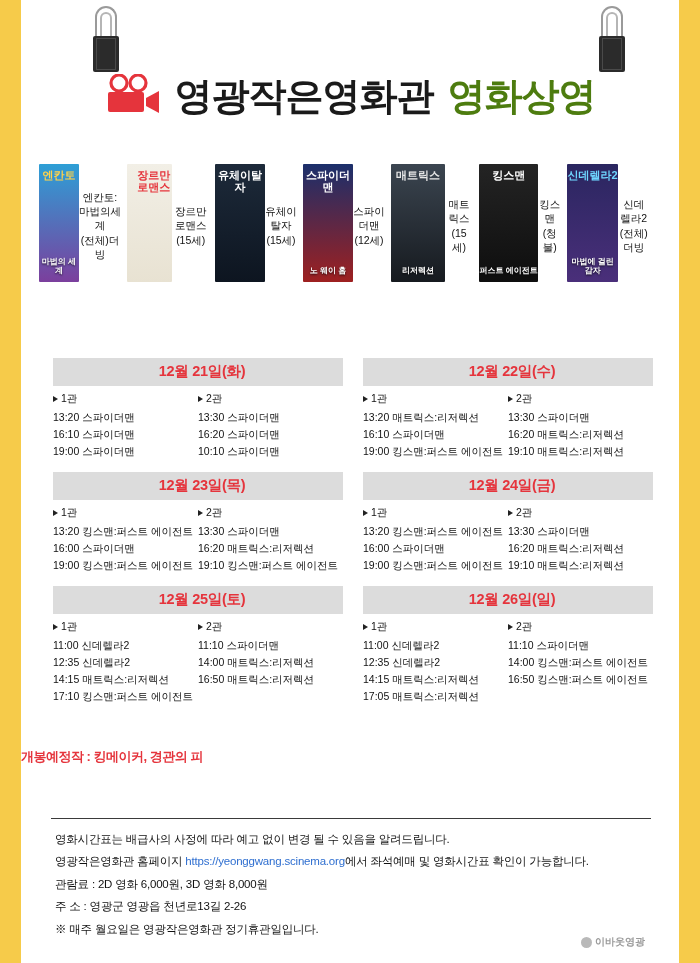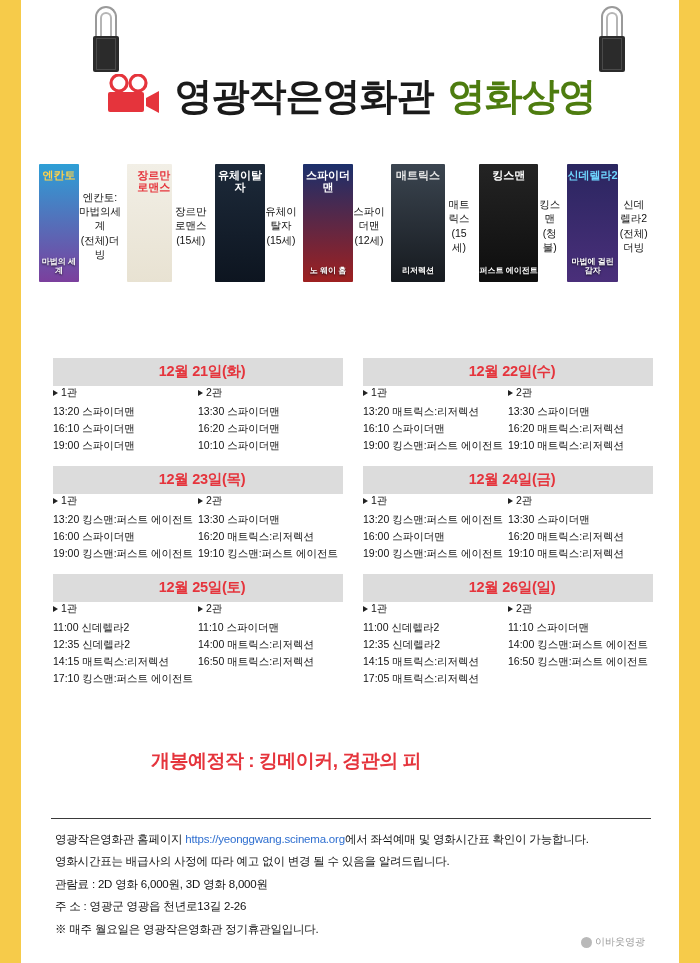--- a/index.html
+++ b/index.html
@@ -179,21 +179,21 @@
     background: #dcdcdc;
     text-align: center;
     font-size: 14.5px;
     font-weight: bold;
     color: #e5343c;
     padding: 4px 0 5px 8px;
     letter-spacing: -0.3px;
   }
   .halls {
     display: flex;
-    margin-top: 0;
+    margin-top: 6px;
   }
   .hall {
     width: 145px;
   }
   .hall-label {
     font-size: 10.5px;
     color: #111;
     margin-bottom: 3px;
     display: flex;
     align-items: center;
@@ -212,22 +212,21 @@
     line-height: 1.62;
     white-space: nowrap;
   }
 
   
   .upcoming {
     position: absolute;
     left: 0;
     top: 748px;
     width: 530px;
-    text-align: center;
-    font-size: 19px;
+    font-size: 13px;
     font-weight: bold;
     color: #e5343c;
     letter-spacing: -0.5px;
   }
 
   
   .footer-rule {
     position: absolute;
     left: 30px;
     top: 818px;
@@ -250,20 +249,21 @@
   .footer-line .link { color: #2f6fd0; }
   .brand {
     position: absolute;
     right: 34px;
     bottom: 14px;
     font-size: 10px;
     color: #9a9a9a;
     display: flex;
     align-items: center;
     gap: 3px;
+    font-weight: bold;
   }
   .brand .dot {
     width: 11px; height: 11px; border-radius: 50%;
     background: #b9b9b9;
     display: inline-block;
   }
 </style>
 </head>
 <body>
 
@@ -523,24 +523,24 @@
             </div>
           </div>
         </div>
       </div>
 
     <div class="upcoming">개봉예정작 : 킹메이커, 경관의 피</div>
 
     <div class="footer-rule"></div>
 
     <div class="footer">
+      <div class="footer-line">영화시간표는 배급사의 사정에 따라 예고 없이 변경 될 수 있음을 알려드립니다.</div>
       <div class="footer-line">
         <span>영광작은영화관 홈페이지 </span><span class="link">https://yeonggwang.scinema.org</span><span>에서 좌석예매 및 영화시간표 확인이 가능합니다.</span>
       </div>
-      <div class="footer-line">영화시간표는 배급사의 사정에 따라 예고 없이 변경 될 수 있음을 알려드립니다.</div>
       <div class="footer-line">관람료 : 2D 영화 6,000원, 3D 영화 8,000원</div>
       <div class="footer-line">주 소 : 영광군 영광읍 천년로13길 2-26</div>
       <div class="footer-line">※ 매주 월요일은 영광작은영화관 정기휴관일입니다.</div>
     </div>
 
     <div class="brand">
       <span class="dot"></span>
       <span>이바웃영광</span>
     </div>
 

